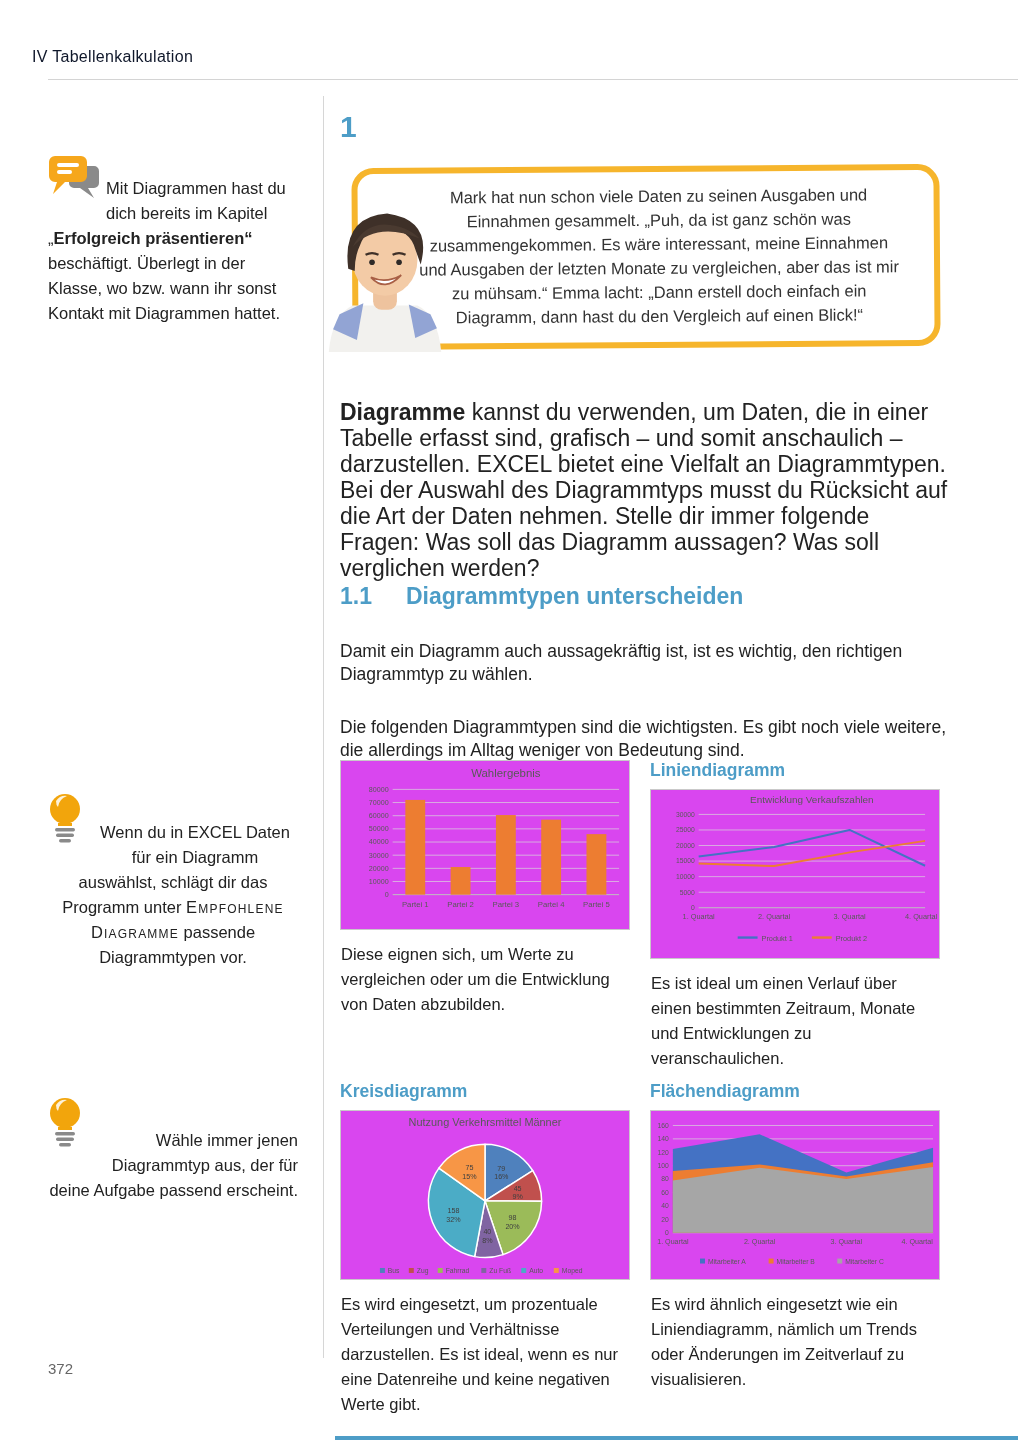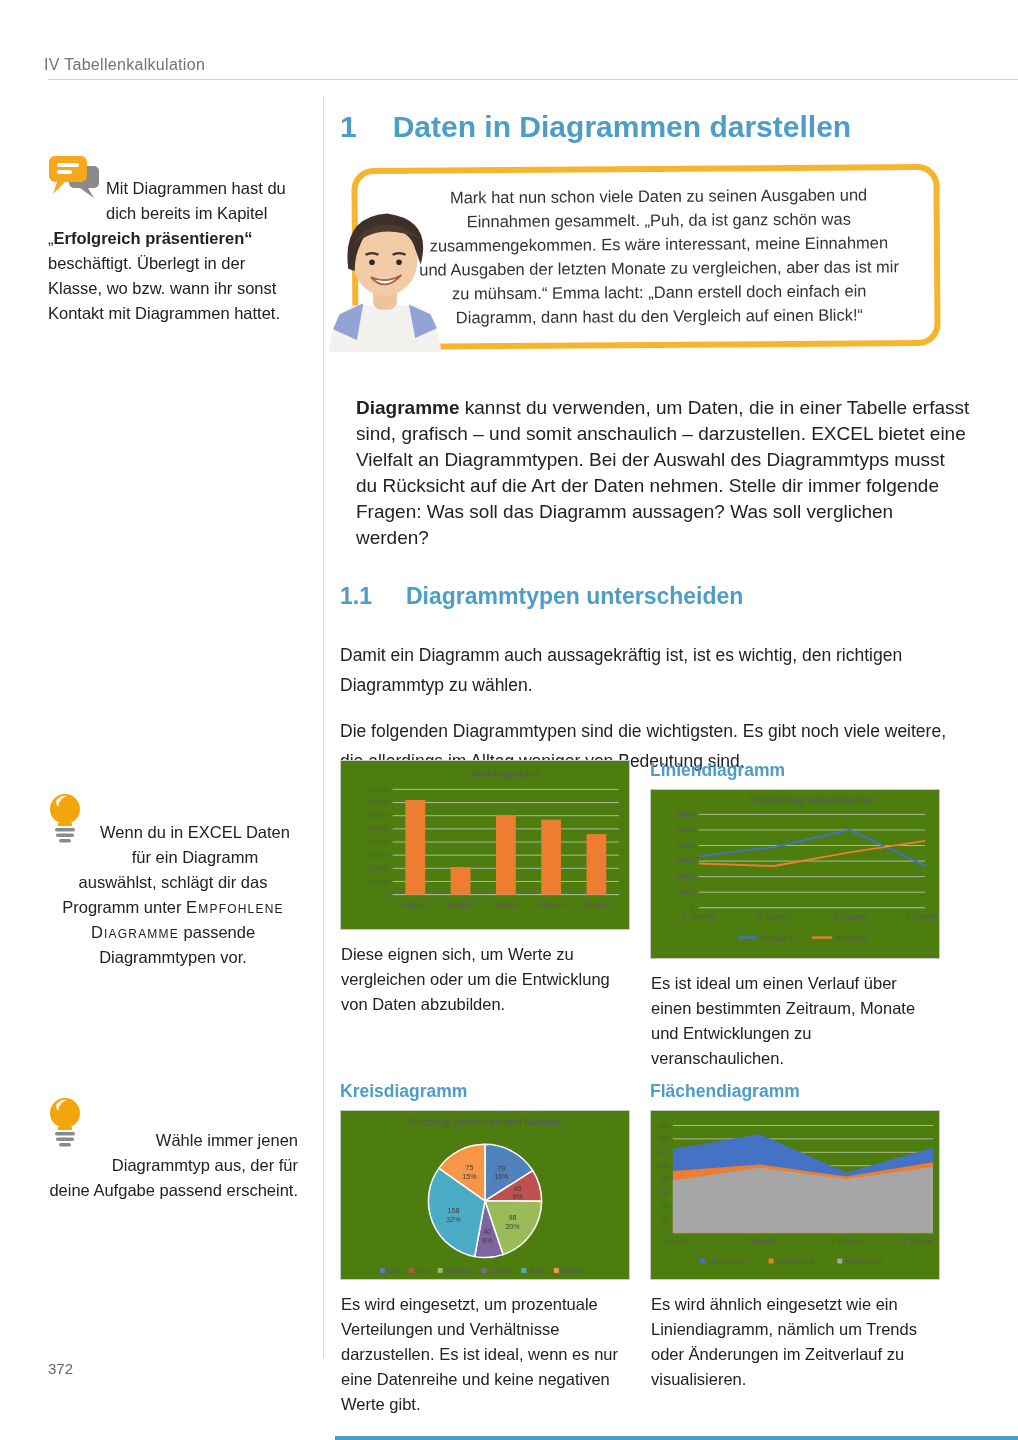--- a/index.html
+++ b/index.html
@@ -6,22 +6,22 @@
   .page{
     position:relative;
     width:1018px;height:1440px;
     background:#ffffff;
     font-family:"Liberation Sans",sans-serif;
     color:#222222;
     overflow:hidden;
   }
   
   .chapter-header{
-    position:absolute;left:44px;top:48px;
-    font-size:16px;color:#737373;letter-spacing:.3px;margin-top:8px;
+    position:absolute;left:32px;top:48px;
+    font-size:16px;color:#0f172a;letter-spacing:.3px;
   }
   .header-rule{position:absolute;left:48px;top:79px;width:970px;height:1px;background:#d4d4d4;}
   .v-divider{position:absolute;left:323px;top:96px;width:1px;height:1262px;background:#d6d6d6;}
   .bottom-bar{position:absolute;left:335px;bottom:0;width:683px;height:4px;background:#4d9dc7;}
 
   
   .page-title{
     position:absolute;left:340px;top:90px;width:640px;
     display:flex;gap:36px;
     font-size:30px;font-weight:bold;color:#4d9dc7;
@@ -29,37 +29,37 @@
   .bubble{
     position:absolute;left:352px;top:166px;width:588px;
     box-sizing:border-box;
     border:6px solid #f6b52c;border-radius:22px;
     padding:12px 34px 14px 60px;
     transform:rotate(-0.4deg);
     text-align:center;
     font-size:16.5px;line-height:24px;color:#333;
   }
   .mark-photo{position:absolute;left:320px;top:206px;width:130px;height:146px;z-index:2;}
-  .intro{position:absolute;left:340px;top:376px;width:614px;font-size:19px;line-height:26px;margin-left:16px;}
+  .intro{position:absolute;left:340px;top:376px;width:614px;font-size:23px;line-height:26px;}
   .section-heading{
     position:absolute;left:340px;top:564px;
     display:flex;gap:34px;
     font-size:23px;font-weight:bold;color:#4d9dc7;
   }
-  .para{position:absolute;left:340px;width:614px;font-size:17.5px;line-height:30px;}
+  .para{position:absolute;left:340px;width:614px;font-size:17.5px;line-height:23px;}
   .para.p1{top:622px;}
   .para.p2{top:698px;}
 
   
   .charts-grid{
     position:absolute;left:340px;top:760px;width:600px;
     display:grid;grid-template-columns:290px 290px;column-gap:20px;
   }
   .chart-cell h3{margin:0 0 8px 0;font-size:17.5px;font-weight:bold;color:#4d9dc7;}
-  .chart-box{width:290px;height:170px;box-sizing:border-box;border:1px solid #c9c9c9;background:#4d7c0f;}
+  .chart-box{width:290px;height:170px;box-sizing:border-box;border:1px solid #c9c9c9;background:#d946ef;}
   .chart-box svg{display:block;}
   .caption{margin:12px 0 10px 1px;width:286px;font-size:16.5px;line-height:25px;color:#222;}
   svg text{font-family:"Liberation Sans",sans-serif;}
 
   
   .note{position:absolute;left:48px;width:250px;font-size:16.5px;line-height:25px;color:#222;}
   .note .icon-abs{position:absolute;}
   .note .spacer{float:left;}
   .note1{top:176px;}
   .note1 .icon-abs{top:-22px;left:0;}
@@ -77,21 +77,20 @@
 <body>
 
 <div class="page">
 
   <div class="chapter-header">IV  Tabellenkalkulation</div>
   <div class="header-rule"></div>
   <div class="v-divider"></div>
 
   <h1 class="page-title">
     <span>1</span>
-    <span>Daten in Diagrammen darstellen</span>
   </h1>
 
   <div class="bubble">
     <span>Mark hat nun schon viele Daten zu seinen Ausgaben und Einnahmen gesammelt. „Puh, da ist ganz schön was zusammengekommen. Es wäre interessant, meine Einnahmen und Ausgaben der letzten Monate zu vergleichen, aber das ist mir zu mühsam.“ Emma lacht: „Dann erstell doch einfach ein Diagramm, dann hast du den Vergleich auf einen Blick!“</span>
   </div>
 
   <svg class="mark-photo" viewBox="0 0 120 135" width="130" height="146">
     <path d="M8,135 Q11,101 30,92 L90,92 Q109,101 112,135 Z" fill="#f2f1ee"></path>
     <path d="M18,100 L40,90 L34,124 L12,114 Z" fill="#92a4d4"></path>
     <path d="M102,100 L82,91 L88,122 L108,113 Z" fill="#92a4d4"></path>

